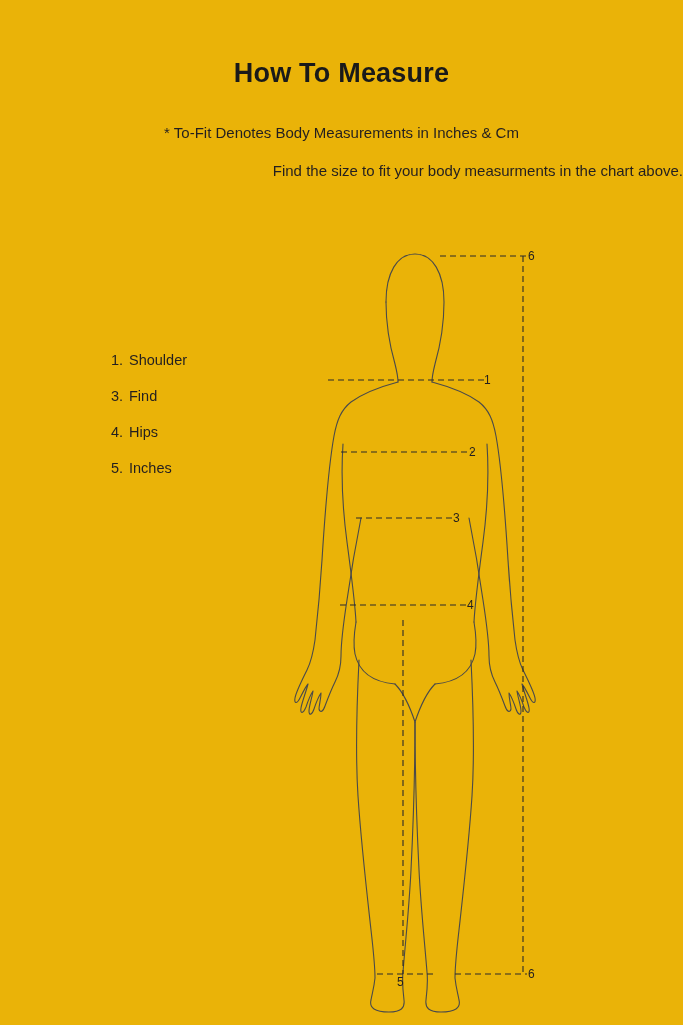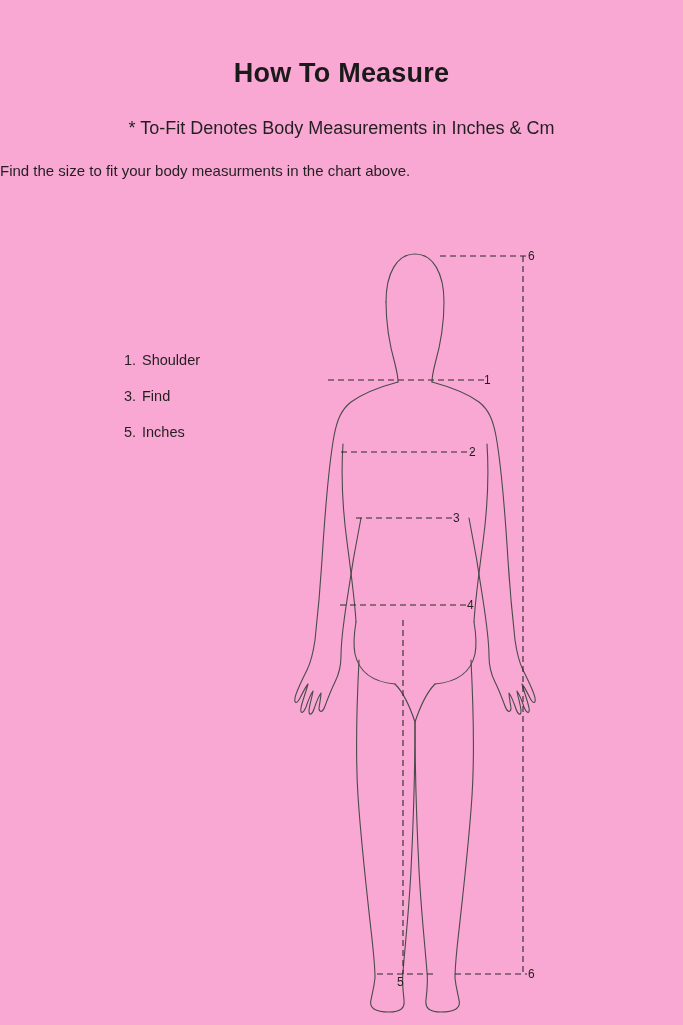--- a/index.html
+++ b/index.html
@@ -12,56 +12,56 @@
     height: 1025px;
     position: relative;
     font-family: "Liberation Sans", sans-serif;
     color: #231f20;
     overflow: hidden;
   }
   .page {
     position: relative;
     width: 683px;
     height: 1025px;
-    background: #f9a8d4;
+    background: #eab308;
   }
   .title {
     position: absolute;
     top: 58px;
     left: 0;
     width: 683px;
     text-align: center;
     font-size: 27px;
     font-weight: bold;
     letter-spacing: 0.2px;
     color: #1a1a1a;
   }
   .subtitle {
     position: absolute;
-    top: 118px;
+    top: 124px;
     left: 0;
     width: 683px;
     text-align: center;
-    font-size: 18px;
+    font-size: 15px;
     color: #231f20;
   }
   .desc {
     position: absolute;
     top: 159px;
     left: 0;
     width: 683px;
-    text-align: left;
+    text-align: right;
     font-size: 15px;
     line-height: 23px;
     color: #231f20;
   }
   .legend {
     position: absolute;
     top: 342px;
-    left: 124px;
+    left: 111px;
     width: 190px;
   }
   .legend-item {
     font-size: 14.5px;
     line-height: 36px;
     color: #231f20;
     white-space: nowrap;
   }
   .legend-num {
     display: inline-block;
@@ -95,20 +95,23 @@
   <div class="desc">
     <div>Find the size to fit your body measurments in the chart above.</div>
   </div>
 
   <div class="legend">
     <div class="legend-item">
       <span class="legend-num">1.</span><span>Shoulder</span>
     </div>
     <div class="legend-item">
       <span class="legend-num">3.</span><span>Find</span>
+    </div>
+    <div class="legend-item">
+      <span class="legend-num">4.</span><span>Hips</span>
     </div>
     <div class="legend-item">
       <span class="legend-num">5.</span><span>Inches</span>
     </div>
   </div>
 
   <div class="figure">
     <svg width="320" height="790" viewBox="0 0 320 790" xmlns="http://www.w3.org/2000/svg">
 
       <g fill="none" stroke="#4a4a4a" stroke-width="1.1" stroke-linejoin="round" stroke-linecap="round">

